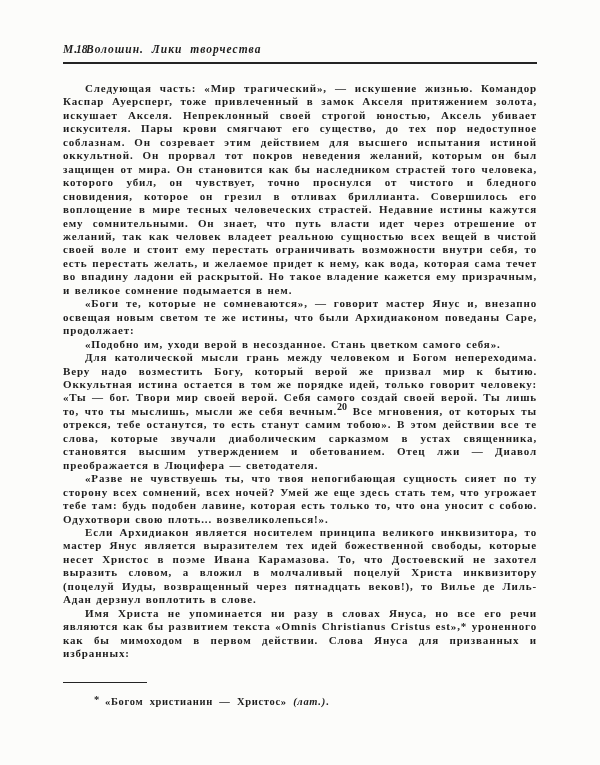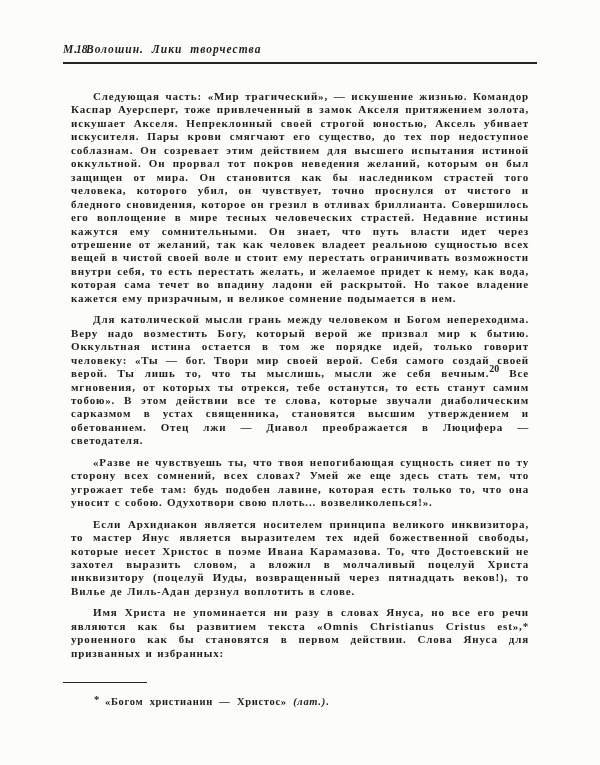--- a/index.html
+++ b/index.html
@@ -55,21 +55,21 @@
     width: 474px;
     font-size: 11px;
     line-height: 13.45px;
     font-weight: bold;
     letter-spacing: 0.85px;
     word-spacing: 1px;
     text-align: justify;
     hyphens: auto;
   }
   .body-text p {
-    margin: 8px;
+    margin: 0;
     text-indent: 22px;
   }
   .body-text sup {
     font-size: 10px;
     line-height: 0;
     vertical-align: super;
     letter-spacing: 0;
   }
   .footnote-rule {
     position: absolute;
@@ -105,24 +105,26 @@
 
   <header class="page-header">
     <span class="page-number">18</span>
     <span class="running-head">М. Волошин. Лики творчества</span>
   </header>
 
   <div class="header-rule"></div>
 
   <main class="body-text">
     <p>Следующая часть: «Мир трагический», — искушение жизнью. Командор Каспар Ауерсперг, тоже привлеченный в замок Акселя притяжением золота, искушает Акселя. Непреклонный своей строгой юностью, Аксель убивает искусителя. Пары крови смягчают его существо, до тех пор недоступное соблазнам. Он созревает этим действием для высшего испытания истиной оккультной. Он прорвал тот покров неведения желаний, которым он был защищен от мира. Он становится как бы наследником страстей того человека, которого убил, он чувствует, точно проснулся от чистого и бледного сновидения, которое он грезил в отливах бриллианта. Совершилось его воплощение в мире тесных человеческих страстей. Недавние истины кажутся ему сомнительными. Он знает, что путь власти идет через отрешение от желаний, так как человек владеет реальною сущностью всех вещей в чистой своей воле и стоит ему перестать ограничивать возможности внутри себя, то есть перестать желать, и желаемое придет к нему, как вода, которая сама течет во впадину ладони ей раскрытой. Но такое владение кажется ему призрачным, и великое сомнение подымается в нем.</p>
+    <p>«Боги те, которые не сомневаются», — говорит мастер Янус и, внезапно освещая новым светом те же истины, что были Архидиаконом поведаны Саре, продолжает:</p>
+    <p>«Подобно им, уходи верой в несозданное. Стань цветком самого себя».</p>
     <p><span>Для католической мысли грань между человеком и Богом непереходима. Веру надо возместить Богу, который верой же призвал мир к бытию. Оккультная истина остается в том же порядке идей, только говорит человеку: «Ты — бог. Твори мир своей верой. Себя самого создай своей верой. Ты лишь то, что ты мыслишь, мысли же себя вечным.</span><sup>20</sup><span> Все мгновения, от которых ты отрекся, тебе останутся, то есть станут самим тобою». В этом действии все те слова, которые звучали диаболическим сарказмом в устах священника, становятся высшим утверждением и обетованием. Отец лжи — Диавол преображается в Люцифера — светодателя.</span></p>
-    <p>«Разве не чувствуешь ты, что твоя непогибающая сущность сияет по ту сторону всех сомнений, всех словах? Умей же еще здесь стать тем, что угрожает тебе там: будь подобен лавине, которая есть только то, что она уносит с собою. Одухотвори свою плоть... возвеликолепься!».</p>
+    <p>«Разве не чувствуешь ты, что твоя непогибающая сущность сияет по ту сторону всех сомнений, всех ночей? Умей же еще здесь стать тем, что угрожает тебе там: будь подобен лавине, которая есть только то, что она уносит с собою. Одухотвори свою плоть... возвеликолепься!».</p>
     <p>Если Архидиакон является носителем принципа великого инквизитора, то мастер Янус является выразителем тех идей божественной свободы, которые несет Христос в поэме Ивана Карамазова. То, что Достоевский не захотел выразить словом, а вложил в молчаливый поцелуй Христа инквизитору (поцелуй Иуды, возвращенный через пятнадцать веков!), то Вилье де Лиль-Адан дерзнул воплотить в слове.</p>
-    <p>Имя Христа не упоминается ни разу в словах Януса, но все его речи являются как бы развитием текста «Omnis Christianus Cristus est»,* уроненного как бы становятся в первом действии. Слова Януса для призванных и избранных:</p>
+    <p>Имя Христа не упоминается ни разу в словах Януса, но все его речи являются как бы развитием текста «Omnis Christianus Cristus est»,* уроненного как бы мимоходом в первом действии. Слова Януса для призванных и избранных:</p>
   </main>
 
   <div class="footnote-rule"></div>
 
   <div class="footnote">
     <span class="fn-marker">*</span><span>«Богом христианин — Христос» </span><span class="fn-lat">(лат.)</span><span>.</span>
   </div>
 
 </div>
 

